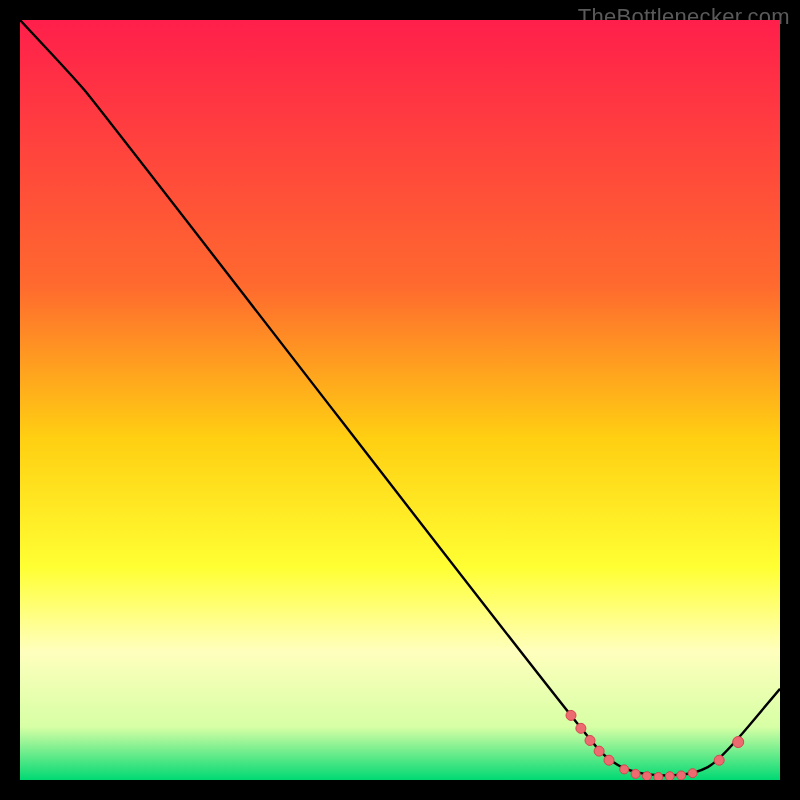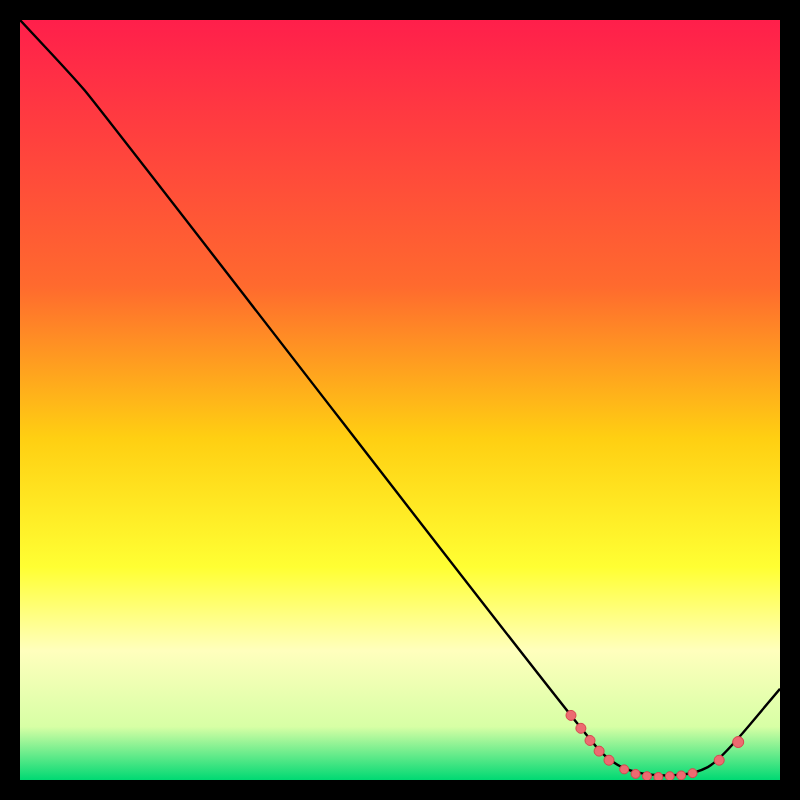--- a/index.html
+++ b/index.html
@@ -25,20 +25,21 @@
     top: 20px;
     width: 760px;
     height: 760px;
   }
   .plot svg { display: block; }
 </style>
 </head>
 <body>
 
 <div class="frame">
+  <div class="watermark">TheBottlenecker.com</div>
 
   <div class="plot">
     <svg id="chart-svg" width="760" height="760" viewBox="0 0 760 760">
       <defs>
         <linearGradient id="bg-grad" x1="0" y1="0" x2="0" y2="1">
             <stop offset="0%" stop-color="#ff1f4b"></stop>
             <stop offset="35%" stop-color="#ff6a2e"></stop>
             <stop offset="55%" stop-color="#ffcf12"></stop>
             <stop offset="72%" stop-color="#ffff33"></stop>
             <stop offset="83%" stop-color="#ffffbd"></stop>

